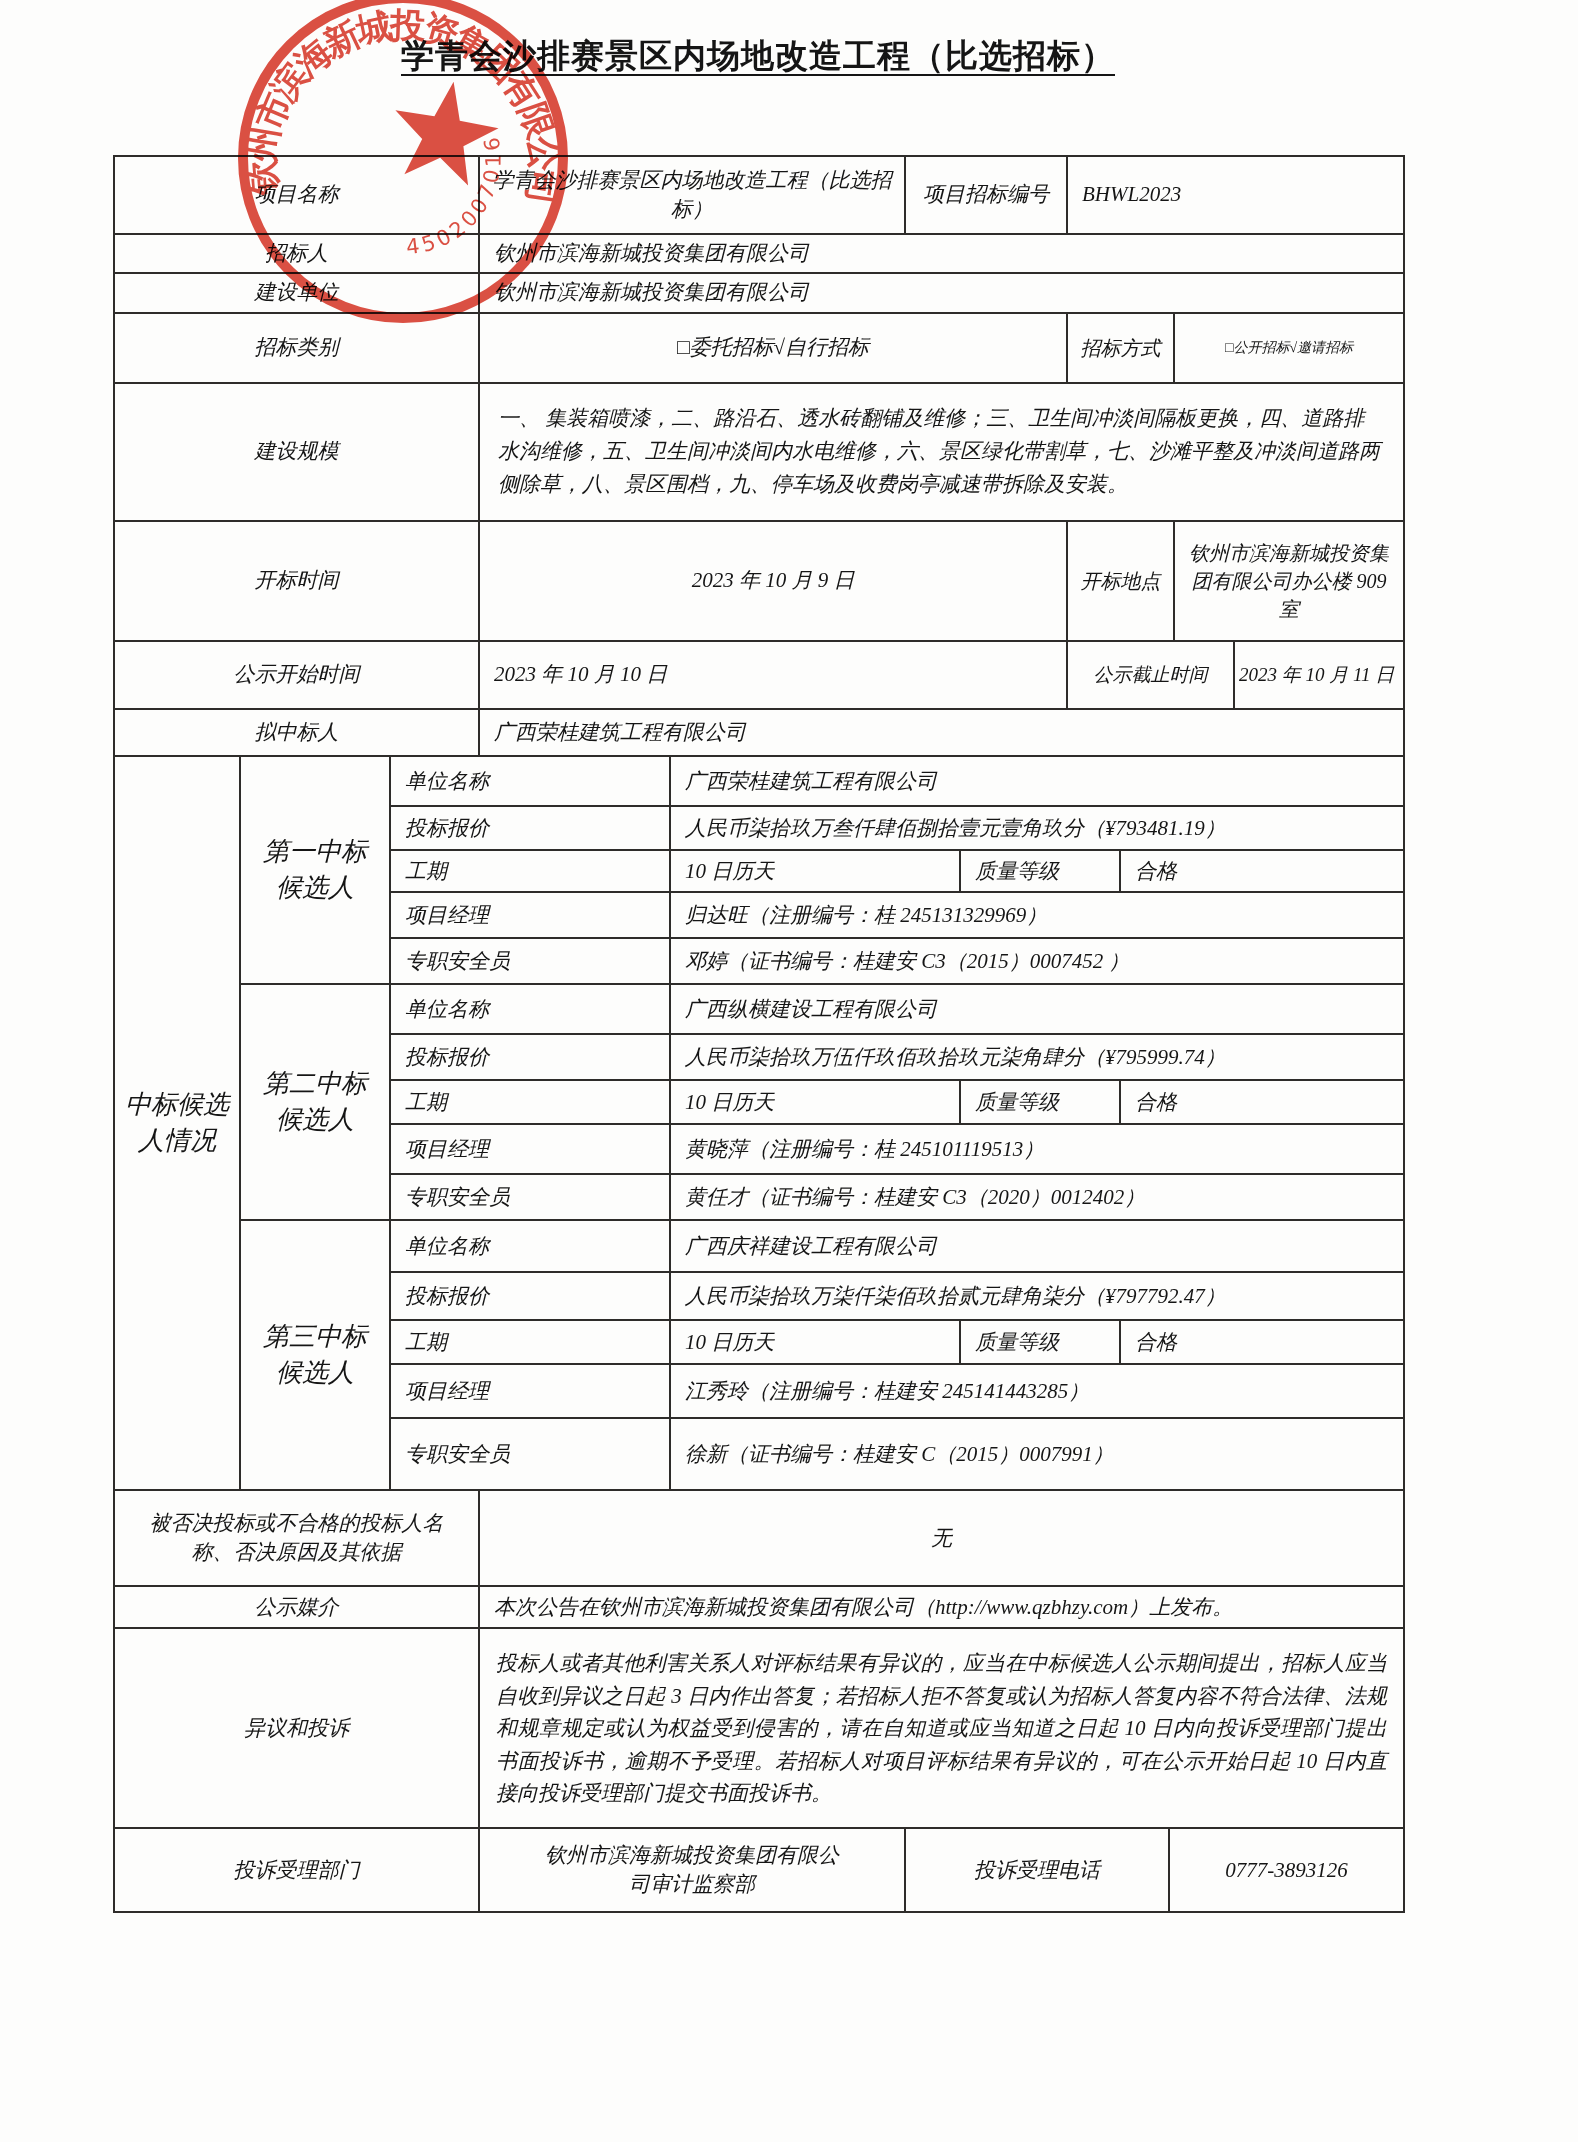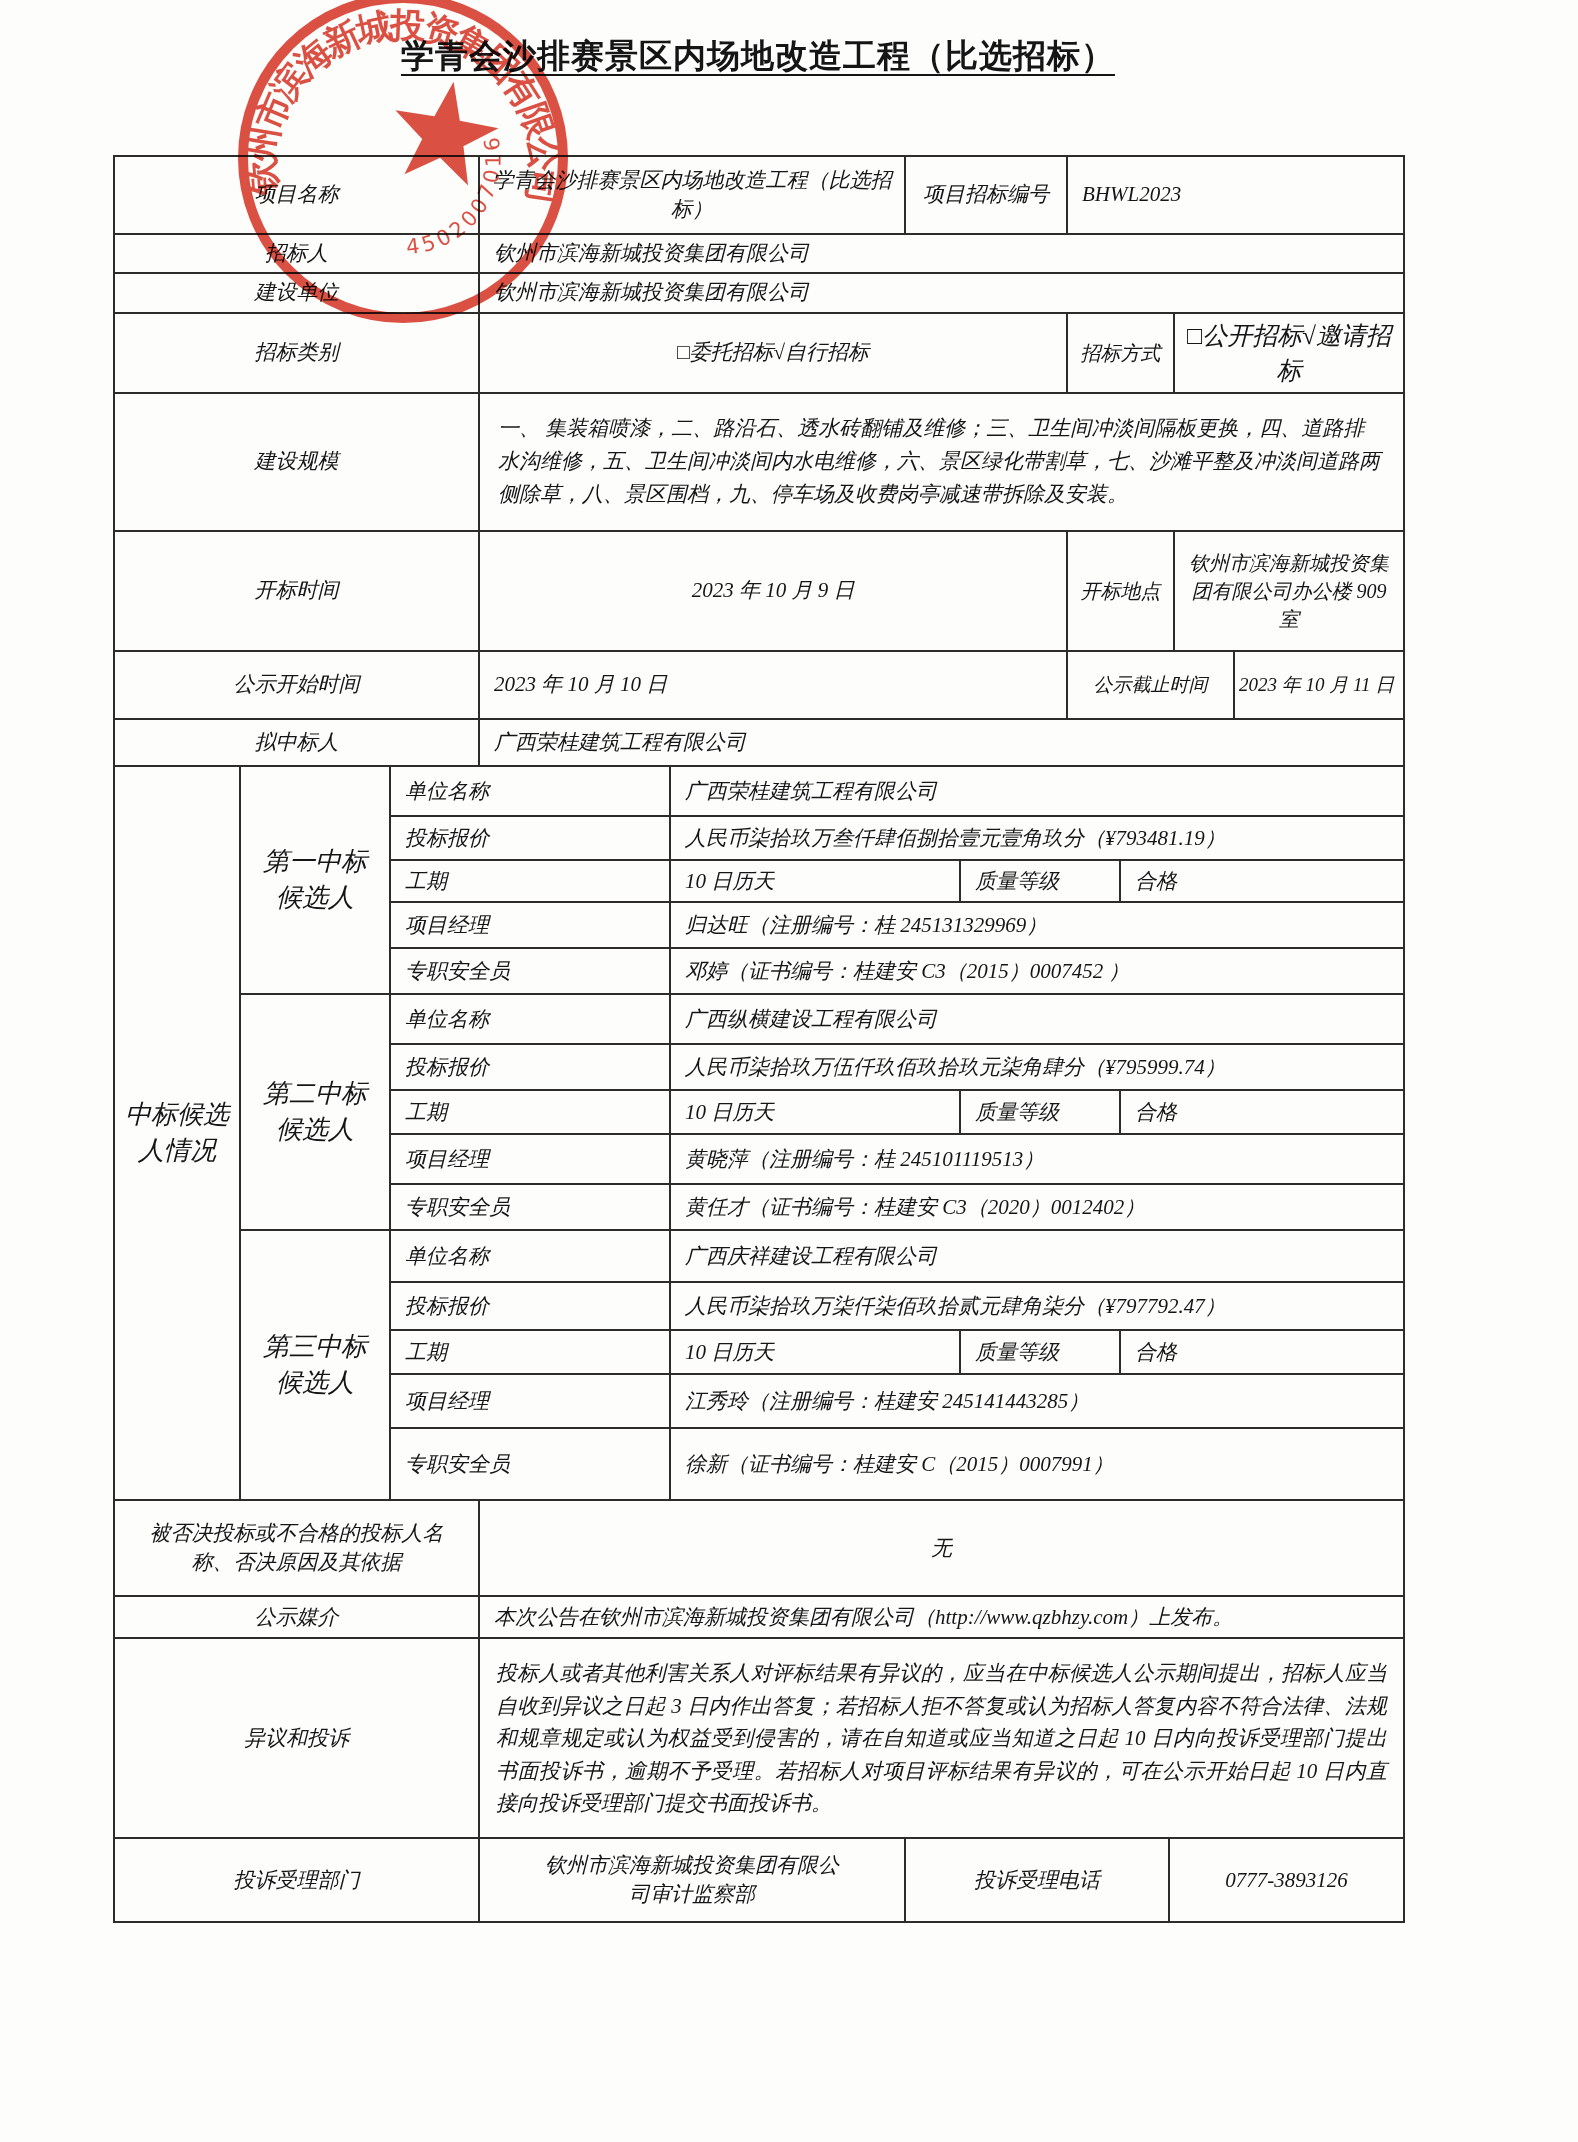--- a/index.html
+++ b/index.html
@@ -71,21 +71,21 @@
         <td class="val" colspan="5">钦州市滨海新城投资集团有限公司</td>
       </tr>
       <tr style="height:36px">
         <td class="lab">建设单位</td>
         <td class="val" colspan="5">钦州市滨海新城投资集团有限公司</td>
       </tr>
       <tr style="height:46px">
         <td class="lab">招标类别</td>
         <td class="cen" colspan="2">□委托招标√自行招标</td>
         <td class="cen" style="padding:20px 2px;font-size:20px">招标方式</td>
-        <td class="cen" colspan="2" style="padding:4px 2px;font-size:25px">□公开招标√邀请招标</td>
+        <td class="cen" colspan="2" style="padding:4px 2px;font-size:14px">□公开招标√邀请招标</td>
       </tr>
       <tr style="height:138px">
         <td class="lab">建设规模</td>
         <td class="scope" colspan="5">一、 集装箱喷漆，二、路沿石、透水砖翻铺及维修；三、卫生间冲淡间隔板更换，四、道路排水沟维修，五、卫生间冲淡间内水电维修，六、景区绿化带割草，七、沙滩平整及冲淡间道路两侧除草，八、景区围档，九、停车场及收费岗亭减速带拆除及安装。</td>
       </tr>
       <tr style="height:120px">
         <td class="lab">开标时间</td>
         <td class="cen" colspan="2">2023 年 10 月 9 日</td>
         <td class="cen" style="padding:4px 2px;font-size:20px">开标地点</td>
         <td class="cen" colspan="2" style="padding:4px 6px;font-size:20px">钦州市滨海新城投资集团有限公司办公楼 909 室</td>

